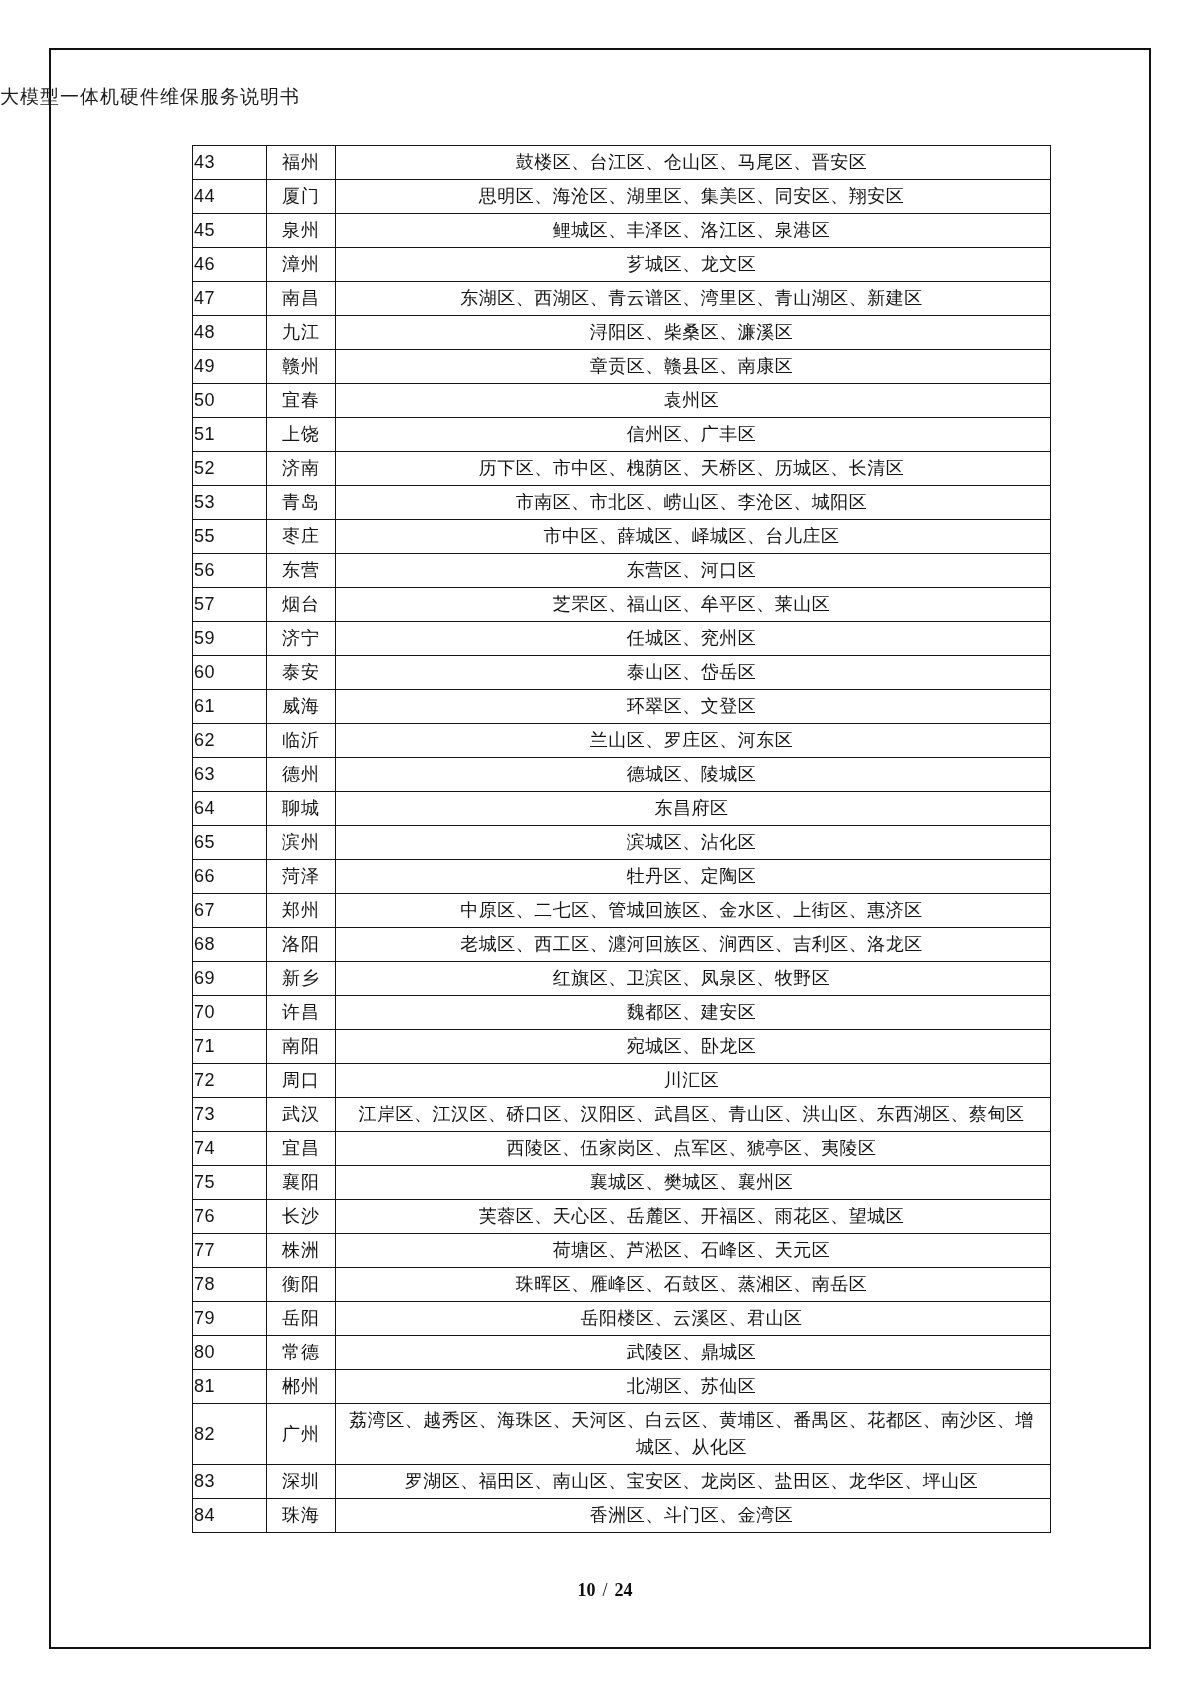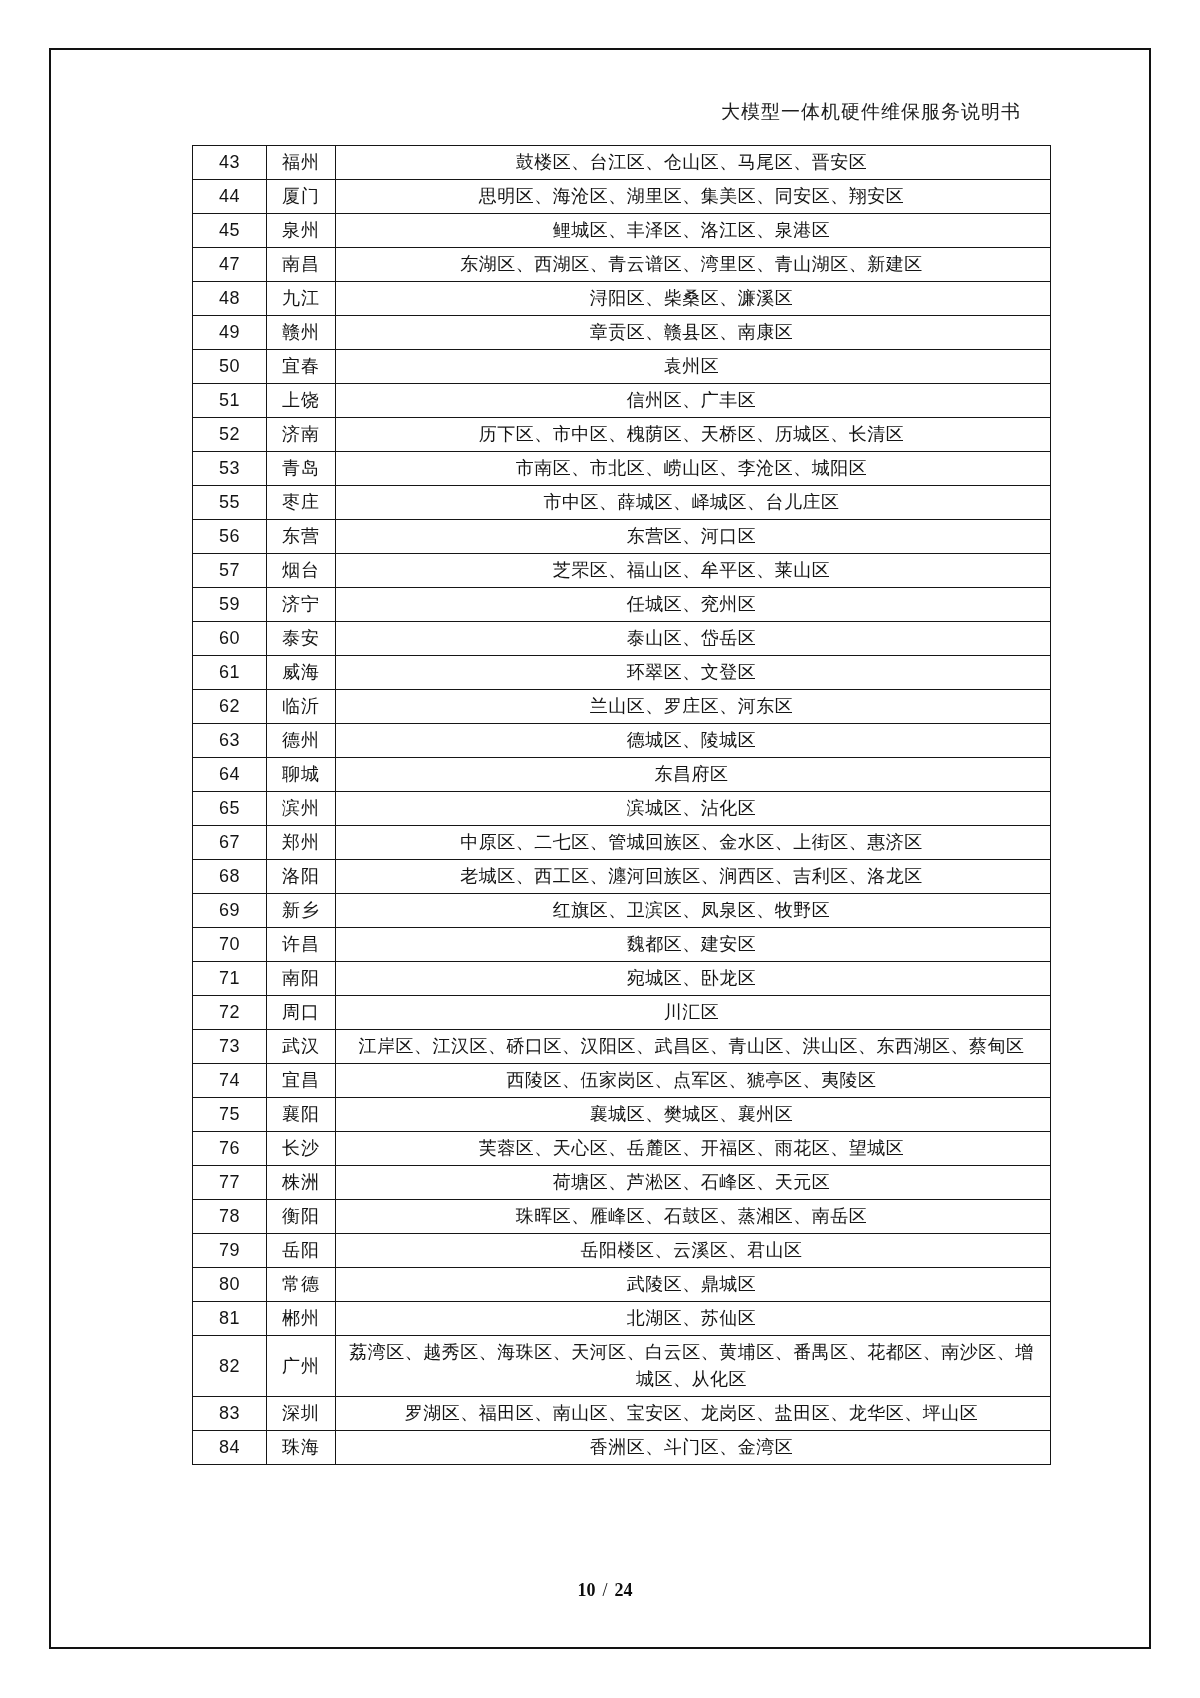--- a/index.html
+++ b/index.html
@@ -11,22 +11,22 @@
     color:#111;
   }
   .page-border {
     position:absolute; left:49px; top:48px;
     width:1102px; height:1601px;
     border:2px solid #121212;
     box-sizing:border-box;
     background:#ffffff;
   }
   .doc-header {
-    position:absolute; top:99px; left:0; width:1021px;
-    text-align:right;
+    position:absolute; top:84px; left:0; width:1021px;
+    text-align:left;
     font-family:"Liberation Serif", serif;
     font-size:19px; letter-spacing:1px;
     color:#1d1d1d;
     white-space:nowrap;
   }
   table.districts-table {
     position:absolute; left:192px; top:145px;
     width:858px;
     border-collapse:collapse;
     table-layout:fixed;
@@ -36,21 +36,21 @@
   table.districts-table col.c-dist { width:715px; }
   table.districts-table td {
     border:1.5px solid #161616;
     font-size:18px;
     color:#141414;
     height:31px;
     vertical-align:middle;
     line-height:27px;
     box-sizing:border-box;
   }
-  td.row-number-cell { text-align:center; font-size:18px; letter-spacing:0.5px; }
+  td.row-number-cell { font-size:18px; letter-spacing:0.5px; }
   td.city-cell { text-align:center; letter-spacing:1px; }
   td.districts-cell {
     padding:3px 16px 3px 13px;
     text-align:center;
     letter-spacing:0.5px;
     word-break:break-all;
   }
   .page-footer {
     position:absolute; top:1580px; left:0; width:1210px;
     text-align:center;
@@ -83,20 +83,25 @@
         <td class="row-number-cell">44</td>
         <td class="city-cell">厦门</td>
         <td class="districts-cell">思明区、海沧区、湖里区、集美区、同安区、翔安区</td>
       </tr>
       <tr>
         <td class="row-number-cell">45</td>
         <td class="city-cell">泉州</td>
         <td class="districts-cell">鲤城区、丰泽区、洛江区、泉港区</td>
       </tr>
       <tr>
+        <td class="row-number-cell">46</td>
+        <td class="city-cell">漳州</td>
+        <td class="districts-cell">芗城区、龙文区</td>
+      </tr>
+      <tr>
         <td class="row-number-cell">47</td>
         <td class="city-cell">南昌</td>
         <td class="districts-cell">东湖区、西湖区、青云谱区、湾里区、青山湖区、新建区</td>
       </tr>
       <tr>
         <td class="row-number-cell">48</td>
         <td class="city-cell">九江</td>
         <td class="districts-cell">浔阳区、柴桑区、濂溪区</td>
       </tr>
       <tr>
@@ -168,20 +173,25 @@
         <td class="row-number-cell">64</td>
         <td class="city-cell">聊城</td>
         <td class="districts-cell">东昌府区</td>
       </tr>
       <tr>
         <td class="row-number-cell">65</td>
         <td class="city-cell">滨州</td>
         <td class="districts-cell">滨城区、沾化区</td>
       </tr>
       <tr>
+        <td class="row-number-cell">66</td>
+        <td class="city-cell">菏泽</td>
+        <td class="districts-cell">牡丹区、定陶区</td>
+      </tr>
+      <tr>
         <td class="row-number-cell">67</td>
         <td class="city-cell">郑州</td>
         <td class="districts-cell">中原区、二七区、管城回族区、金水区、上街区、惠济区</td>
       </tr>
       <tr>
         <td class="row-number-cell">68</td>
         <td class="city-cell">洛阳</td>
         <td class="districts-cell">老城区、西工区、瀍河回族区、涧西区、吉利区、洛龙区</td>
       </tr>
       <tr>

